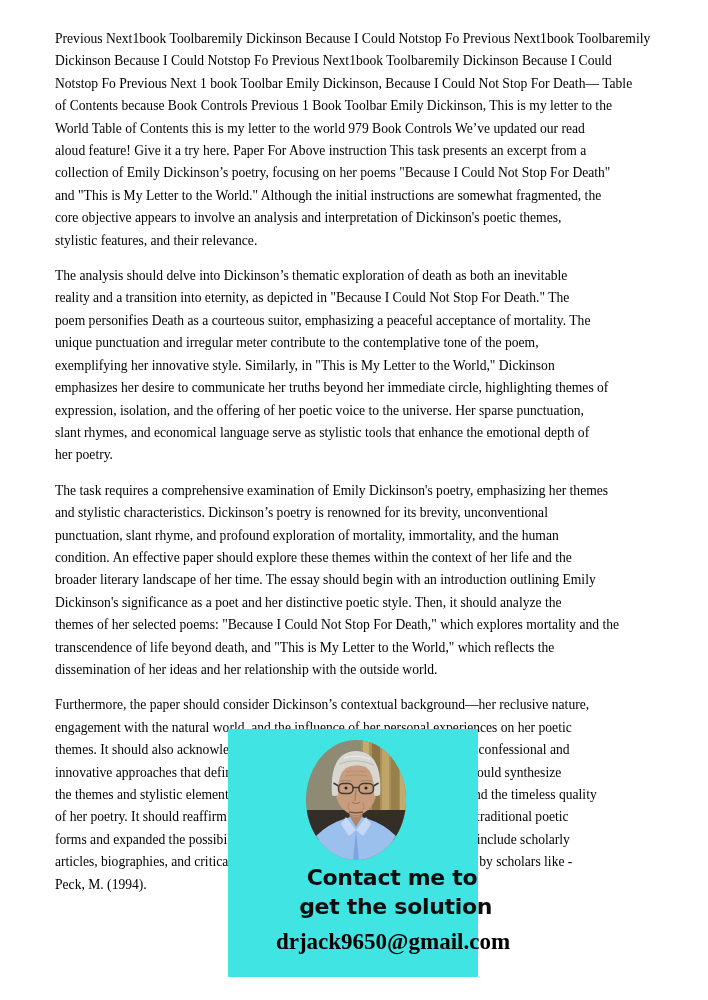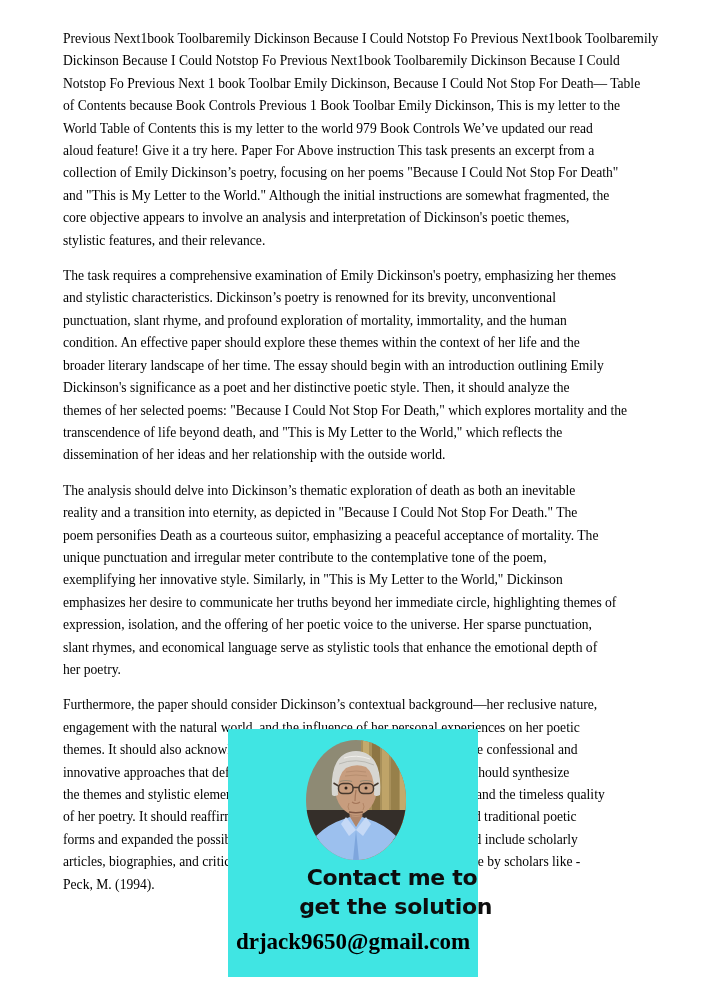--- a/index.html
+++ b/index.html
@@ -10,21 +10,21 @@
     overflow:hidden;
     font-family:"Liberation Serif","DejaVu Serif",serif;
     color:#000000;
   }
   .doc{
     position:absolute;
     left:47px;top:28px;
     width:660px;
   }
   .doc p{
-    margin:0 0 13px 16px;
+    margin:0 0 13px 8px;
     font-size:13.6px;
     line-height:22.4px;
     white-space:pre;
     color:#000000;
   }
   .promo{
     position:absolute;
     left:228px;top:729px;
     width:250px;height:248px;
     background:#40E5E3;
@@ -50,56 +50,57 @@
   }
   .promo .email{
     position:absolute;
     left:0;top:200px;
     width:250px;
     font-family:"Liberation Serif","DejaVu Serif",serif;
     font-weight:700;
     font-size:23px;
     line-height:26px;
     color:#000000;
+    padding-left:40px;
   }
 </style>
 </head>
 <body>
 
 <div class="page">
 
   <div class="doc">
     <p>Previous Next1book Toolbaremily Dickinson Because I Could Notstop Fo Previous Next1book Toolbaremily
 Dickinson Because I Could Notstop Fo Previous Next1book Toolbaremily Dickinson Because I Could
 Notstop Fo Previous Next 1 book Toolbar Emily Dickinson, Because I Could Not Stop For Death— Table
 of Contents because Book Controls Previous 1 Book Toolbar Emily Dickinson, This is my letter to the
 World Table of Contents this is my letter to the world 979 Book Controls We’ve updated our read
 aloud feature! Give it a try here. Paper For Above instruction This task presents an excerpt from a
 collection of Emily Dickinson’s poetry, focusing on her poems "Because I Could Not Stop For Death"
 and "This is My Letter to the World." Although the initial instructions are somewhat fragmented, the
 core objective appears to involve an analysis and interpretation of Dickinson's poetic themes,
 stylistic features, and their relevance.</p>
+    <p>The analysis should delve into Dickinson’s thematic exploration of death as both an inevitable
+reality and a transition into eternity, as depicted in "Because I Could Not Stop For Death." The
+poem personifies Death as a courteous suitor, emphasizing a peaceful acceptance of mortality. The
+unique punctuation and irregular meter contribute to the contemplative tone of the poem,
+exemplifying her innovative style. Similarly, in "This is My Letter to the World," Dickinson
+emphasizes her desire to communicate her truths beyond her immediate circle, highlighting themes of
+expression, isolation, and the offering of her poetic voice to the universe. Her sparse punctuation,
+slant rhymes, and economical language serve as stylistic tools that enhance the emotional depth of
+her poetry.</p>
     <p>The task requires a comprehensive examination of Emily Dickinson's poetry, emphasizing her themes
 and stylistic characteristics. Dickinson’s poetry is renowned for its brevity, unconventional
 punctuation, slant rhyme, and profound exploration of mortality, immortality, and the human
 condition. An effective paper should explore these themes within the context of her life and the
 broader literary landscape of her time. The essay should begin with an introduction outlining Emily
 Dickinson's significance as a poet and her distinctive poetic style. Then, it should analyze the
 themes of her selected poems: "Because I Could Not Stop For Death," which explores mortality and the
 transcendence of life beyond death, and "This is My Letter to the World," which reflects the
 dissemination of her ideas and her relationship with the outside world.</p>
-    <p>The analysis should delve into Dickinson’s thematic exploration of death as both an inevitable
-reality and a transition into eternity, as depicted in "Because I Could Not Stop For Death." The
-poem personifies Death as a courteous suitor, emphasizing a peaceful acceptance of mortality. The
-unique punctuation and irregular meter contribute to the contemplative tone of the poem,
-exemplifying her innovative style. Similarly, in "This is My Letter to the World," Dickinson
-emphasizes her desire to communicate her truths beyond her immediate circle, highlighting themes of
-expression, isolation, and the offering of her poetic voice to the universe. Her sparse punctuation,
-slant rhymes, and economical language serve as stylistic tools that enhance the emotional depth of
-her poetry.</p>
     <p>Furthermore, the paper should consider Dickinson’s contextual background—her reclusive nature,
 engagement with the natural world, and the influence of her personal experiences on her poetic
 themes. It should also acknowledge her impact on later poets, influencing the confessional and
 innovative approaches that define modern verse. In closing, the conclusion should synthesize
 the themes and stylistic elements discussed, reflecting on her lasting legacy and the timeless quality
 of her poetry. It should reaffirm how Dickinson's innovative style challenged traditional poetic
 forms and expanded the possibilities of poetic expression. References should include scholarly
 articles, biographies, and critical essays on Dickinson's work, including those by scholars like -
 Peck, M. (1994).</p>
   </div>

